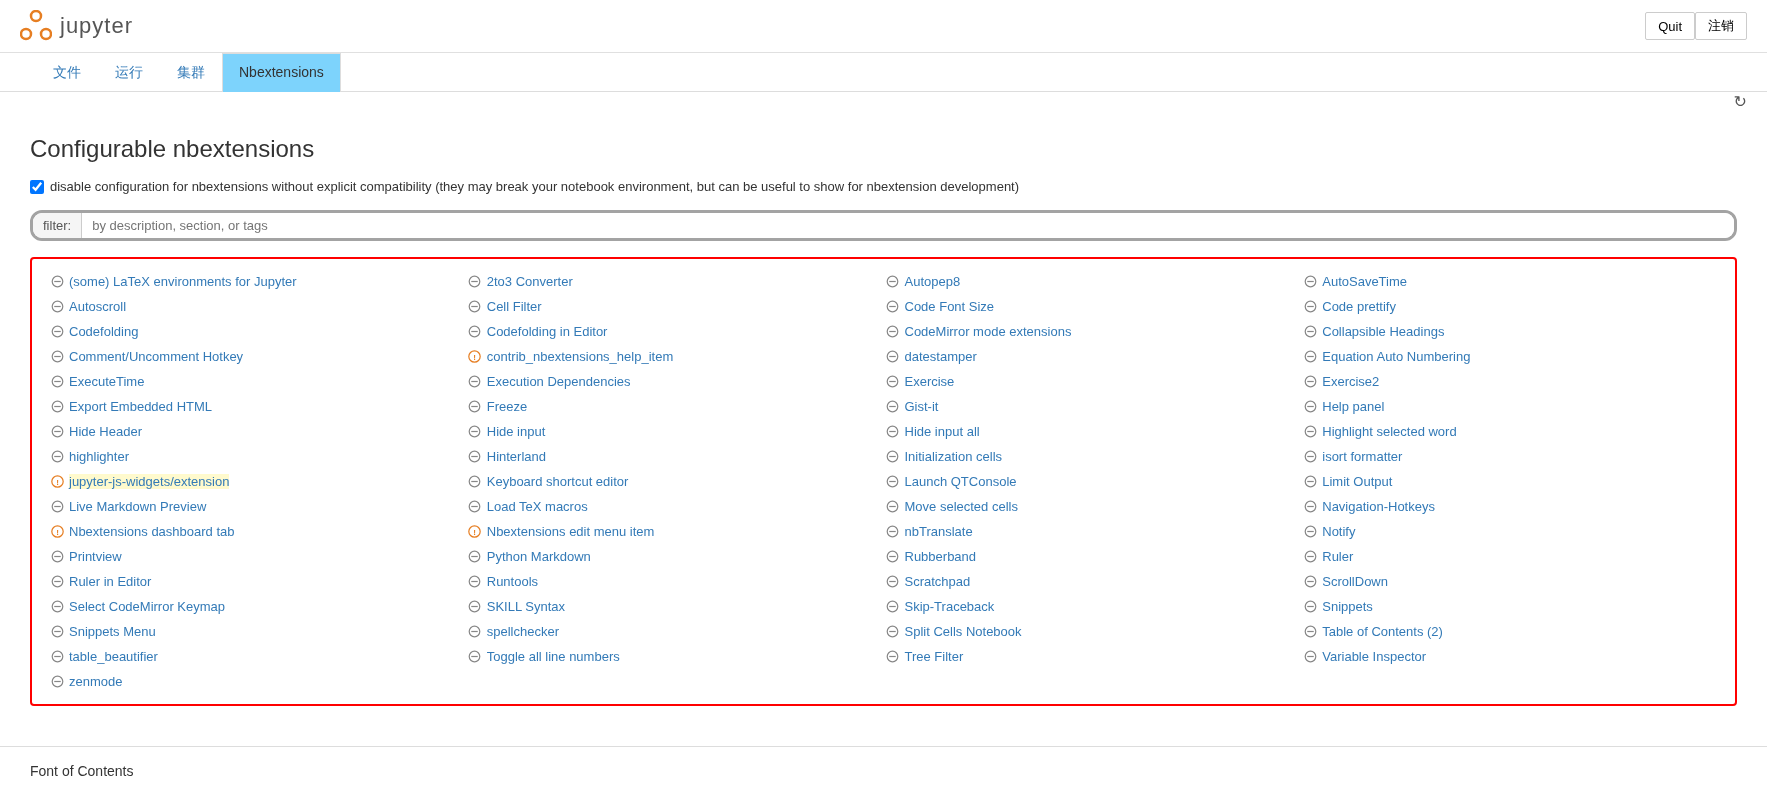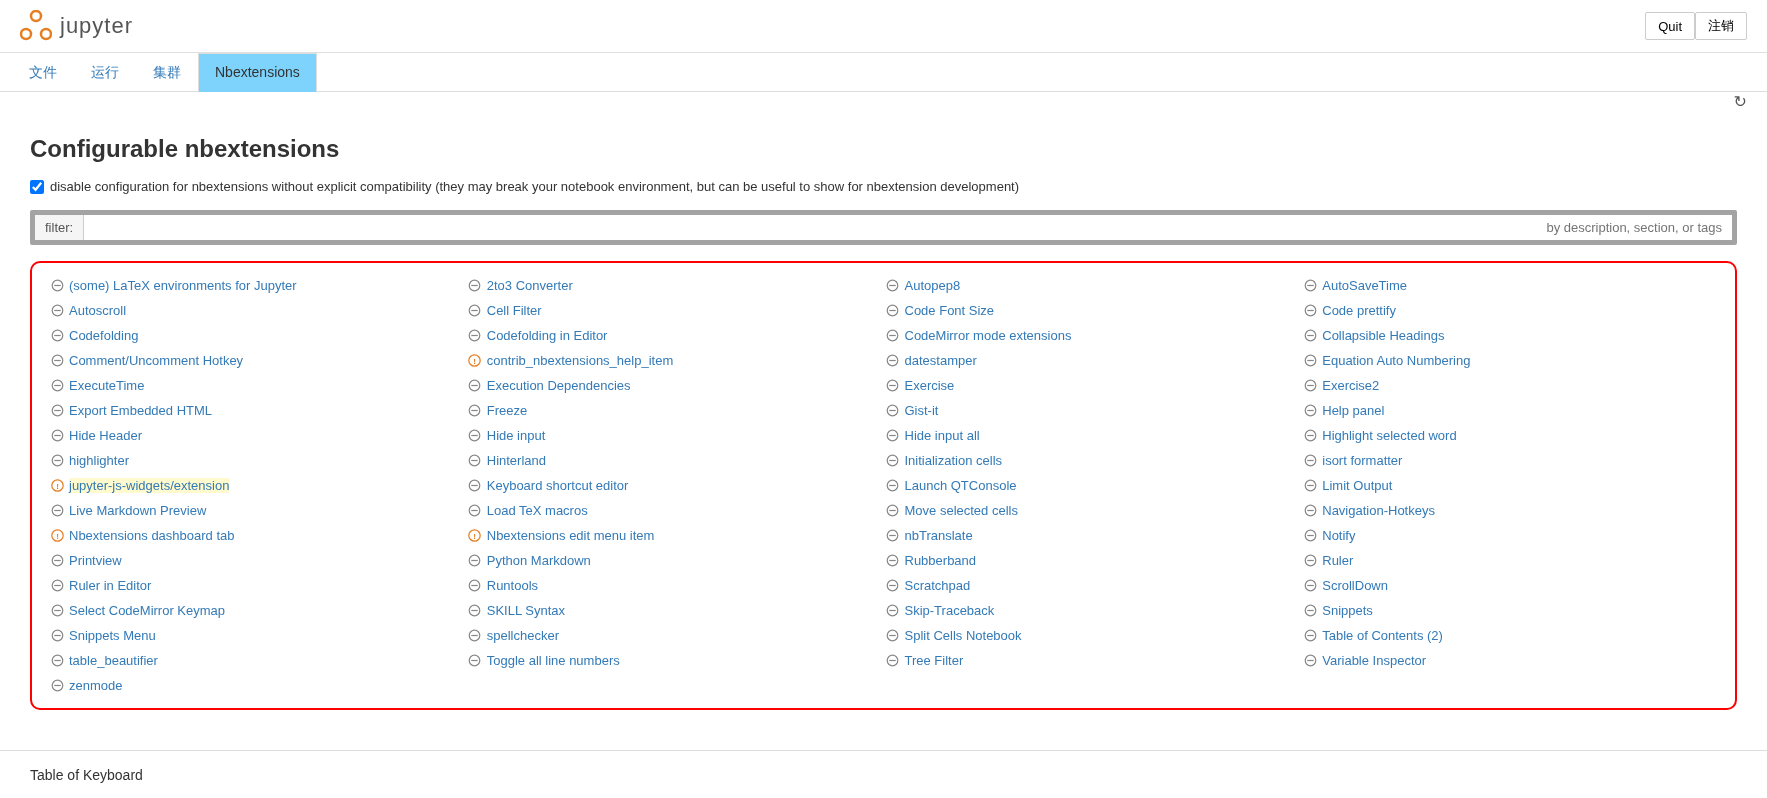--- a/index.html
+++ b/index.html
@@ -7,44 +7,44 @@
 
     
     .header { display: flex; align-items: center; justify-content: space-between; padding: 10px 20px; border-bottom: 1px solid #e0e0e0; }
     .logo { display: flex; align-items: center; gap: 8px; }
     .logo-icon { width: 32px; height: 32px; }
     .logo-text { font-size: 22px; font-weight: 400; color: #555; letter-spacing: 1px; }
     .header-buttons { display: flex; }
     .header-btn { padding: 4px 12px; border: 1px solid #ccc; background: #fff; cursor: pointer; font-size: 13px; border-radius: 2px; }
 
     
-    .nav-tabs { display: flex; padding: 0 12px; border-bottom: 1px solid #ddd; margin-bottom: 0; }
+    .nav-tabs { display: flex; padding: 0 36px; border-bottom: 1px solid #ddd; margin-bottom: 0; }
     .nav-tab { padding: 10px 16px; cursor: pointer; font-size: 14px; color: #555; border: 1px solid transparent; border-bottom: none; margin-bottom: -1px; text-decoration: none; }
     .nav-tab.active { color: #333; background: #7dd3fc; border-color: #ddd; border-bottom-color: #fff; }
     .nav-tab.chinese { color: #337ab7; }
 
     
     .main { padding: 20px 30px; }
-    .page-title { font-size: 24px; font-weight: 700; margin-bottom: 16px; }
+    .page-title { font-size: 24px; font-weight: 400; margin-bottom: 16px; }
 
     
     .compat-row { display: flex; align-items: center; gap: 6px; margin-bottom: 16px; font-size: 13px; color: #333; }
     .compat-row input[type="checkbox"] { width: 14px; height: 14px; }
 
     
-    .filter-row { display: flex; align-items: center; margin-bottom: 16px; border: 5px solid #a3a3a3; border-radius: 2px; overflow: hidden; width: 100%; }
+    .filter-row { display: flex; align-items: center; margin-bottom: 16px; border: 3px solid #a3a3a3; border-radius: 12px; overflow: hidden; width: 100%; }
     .filter-label { padding: 5px 10px; background: #f5f5f5; border-right: 1px solid #ccc; font-size: 13px; color: #555; white-space: nowrap; }
-    .filter-input { flex: 1; padding: 5px 10px; border: none; outline: none; font-size: 13px; color: #4d7c0f; text-align: right; }
+    .filter-input { flex: 1; padding: 5px 10px; border: none; outline: none; font-size: 13px; color: #4d7c0f; }
 
     
     .refresh-area { display: flex; justify-content: flex-end; padding: 0 20px 4px; }
     .refresh-btn { cursor: pointer; font-size: 16px; color: #555; background: none; border: none; }
 
     
-    .extensions-container { border: 2px solid red; border-radius: 10px; padding: 10px 16px; }
+    .extensions-container { border: 2px solid red; border-radius: 4px; padding: 10px 16px; }
     .extensions-grid { display: grid; grid-template-columns: repeat(4, 1fr); gap: 0; }
     .ext-item { display: flex; align-items: center; gap: 5px; padding: 5px 2px; font-size: 13px; }
     .ext-icon { width: 14px; height: 14px; flex-shrink: 0; display: flex; align-items: center; justify-content: center; font-size: 12px; }
     .ext-name { color: #337ab7; cursor: pointer; }
     .ext-name.highlighted { background: #fffacd; }
 
     
     .bottom-bar { margin-top: 20px; border-top: 1px solid #ddd; padding: 16px 30px; }
     .toc-label { font-size: 14px; color: #333; }
   </style>
@@ -675,14 +675,14 @@
               <line x1="4" y1="8" x2="12" y2="8" stroke="#888" stroke-width="1.5"></line>
             </svg>
           </span>
           <span class="ext-name">zenmode</span>
         </div>
       </div>
   </div>
 </div>
 
 <div class="bottom-bar">
-  <span class="toc-label">Table of Keyboard</span>
+  <span class="toc-label">Font of Contents</span>
 </div>
 
 </body></html>

